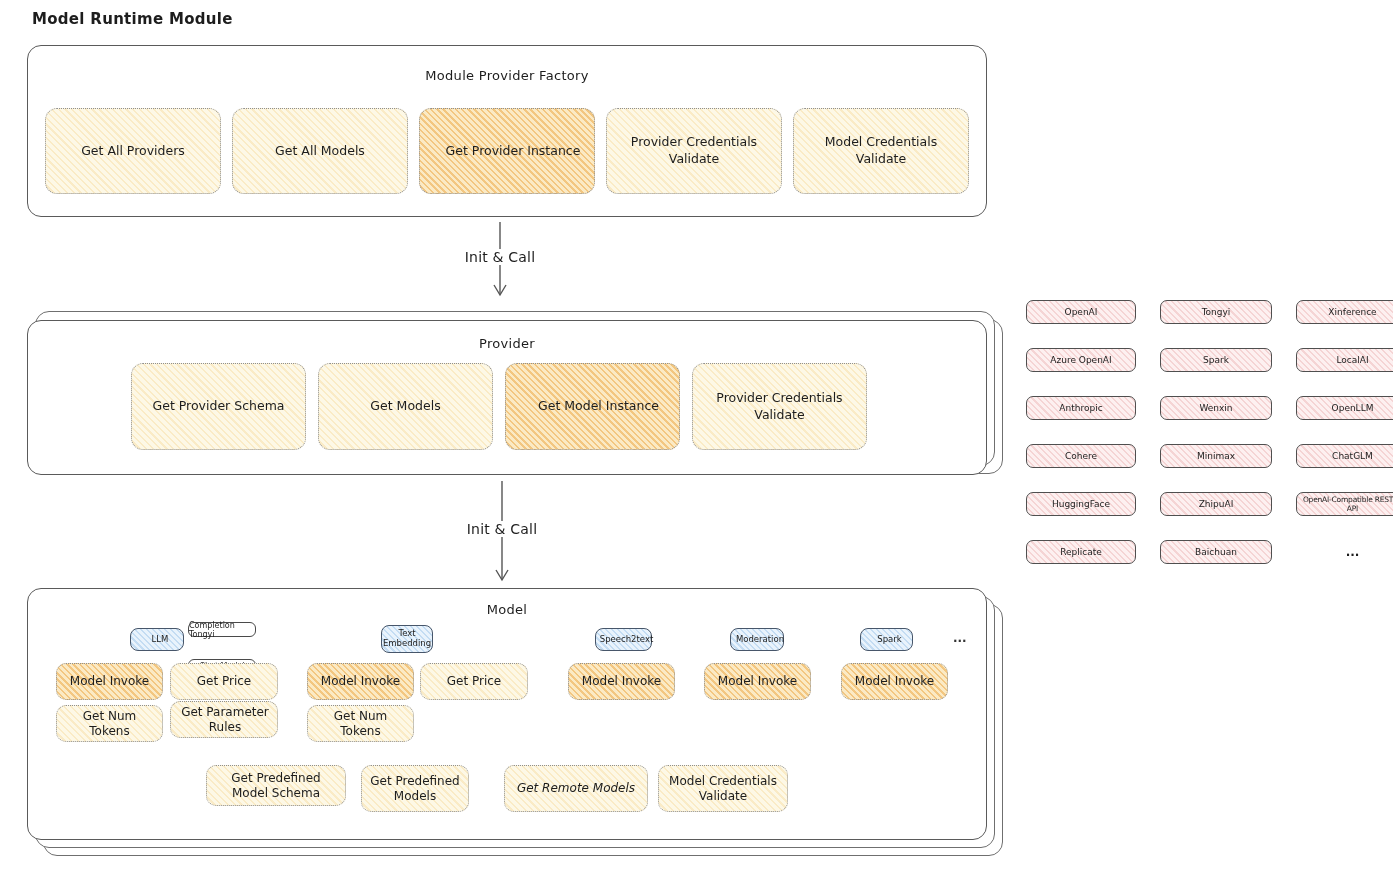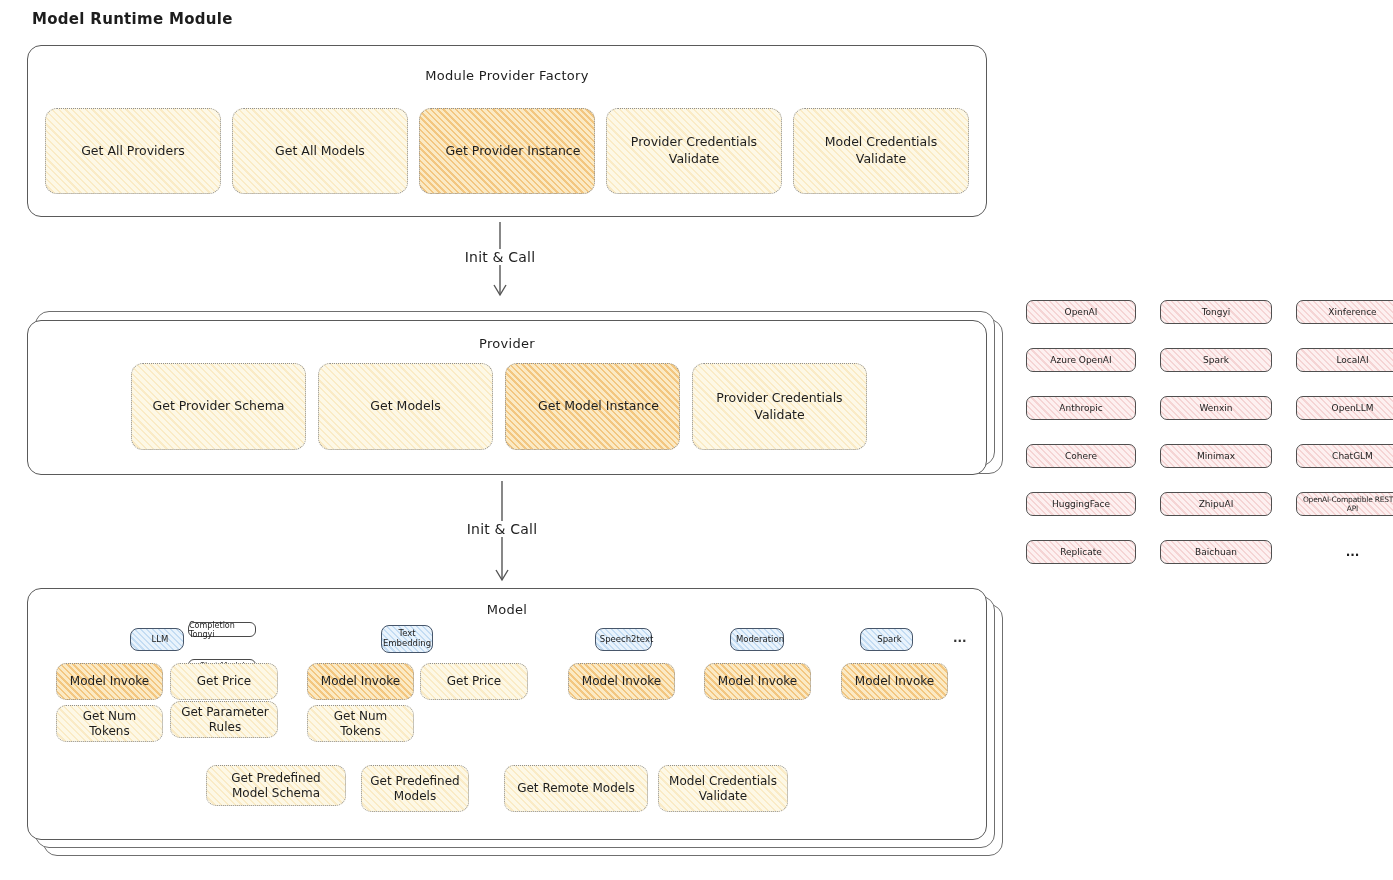--- a/index.html
+++ b/index.html
@@ -140,17 +140,17 @@
     <div class="mbtn hatch-orange" style="left:279px; top:74px; width:107px; height:37px;">Model Invoke</div>
     <div class="mbtn hatch-yellow" style="left:392px; top:74px; width:108px; height:37px;">Get Price</div>
     <div class="mbtn hatch-yellow" style="left:279px; top:116px; width:107px; height:37px;">Get Num Tokens</div>
 
     <div class="mbtn hatch-orange" style="left:540px; top:74px; width:107px; height:37px;">Model Invoke</div>
     <div class="mbtn hatch-orange" style="left:676px; top:74px; width:107px; height:37px;">Model Invoke</div>
     <div class="mbtn hatch-orange" style="left:813px; top:74px; width:107px; height:37px;">Model Invoke</div>
 
     <div class="mbtn hatch-yellow" style="left:178px; top:176px; width:140px; height:41px;">Get Predefined Model Schema</div>
     <div class="mbtn hatch-yellow" style="left:333px; top:176px; width:108px; height:47px;">Get Predefined Models</div>
-    <div class="mbtn hatch-yellow" style="left:476px; top:176px; width:144px; height:47px;">Get Remote Models</div>
+    <div class="mbtn hatch-yellow" style="left:476px; top:176px; width:144px; height:47px;font-style:italic;">Get Remote Models</div>
     <div class="mbtn hatch-yellow" style="left:630px; top:176px; width:130px; height:47px;">Model Credentials Validate</div>
   </div>
 
 </div>
 
 </body></html>

